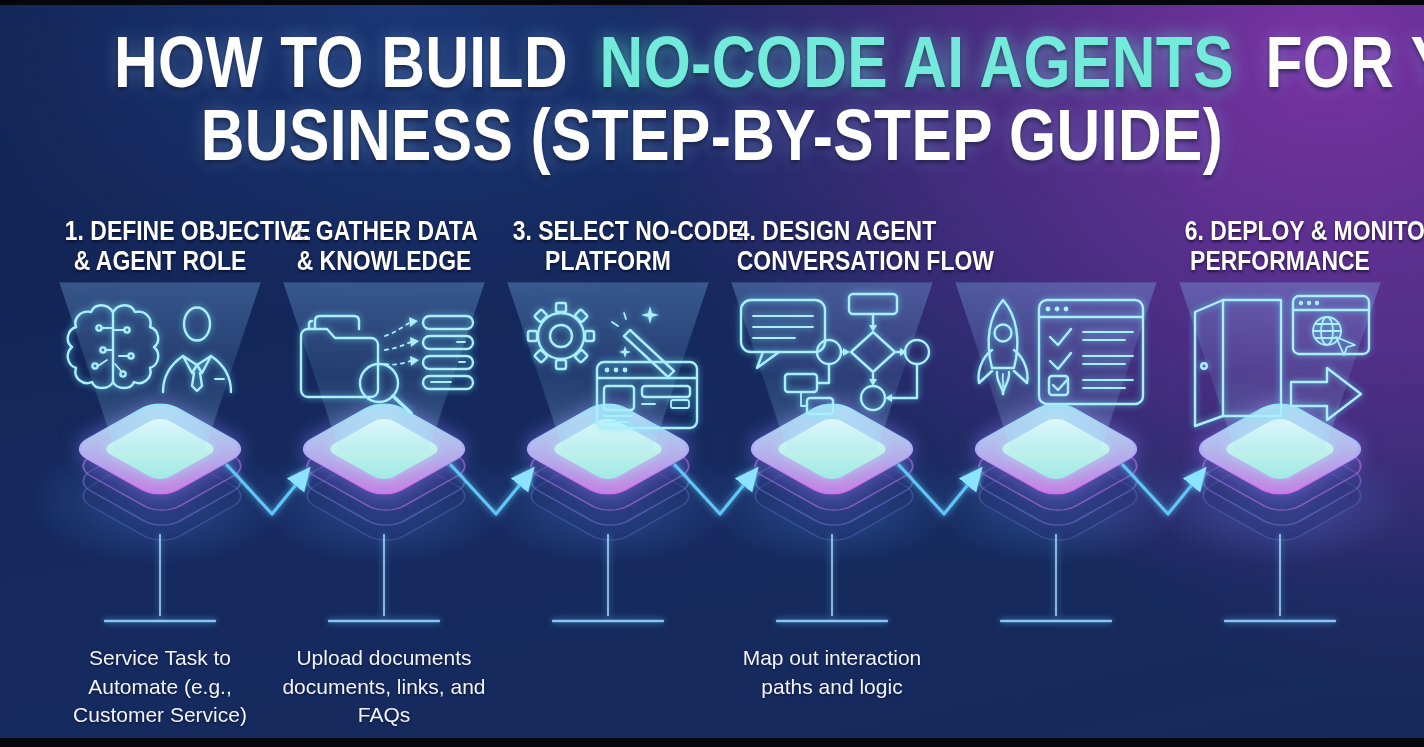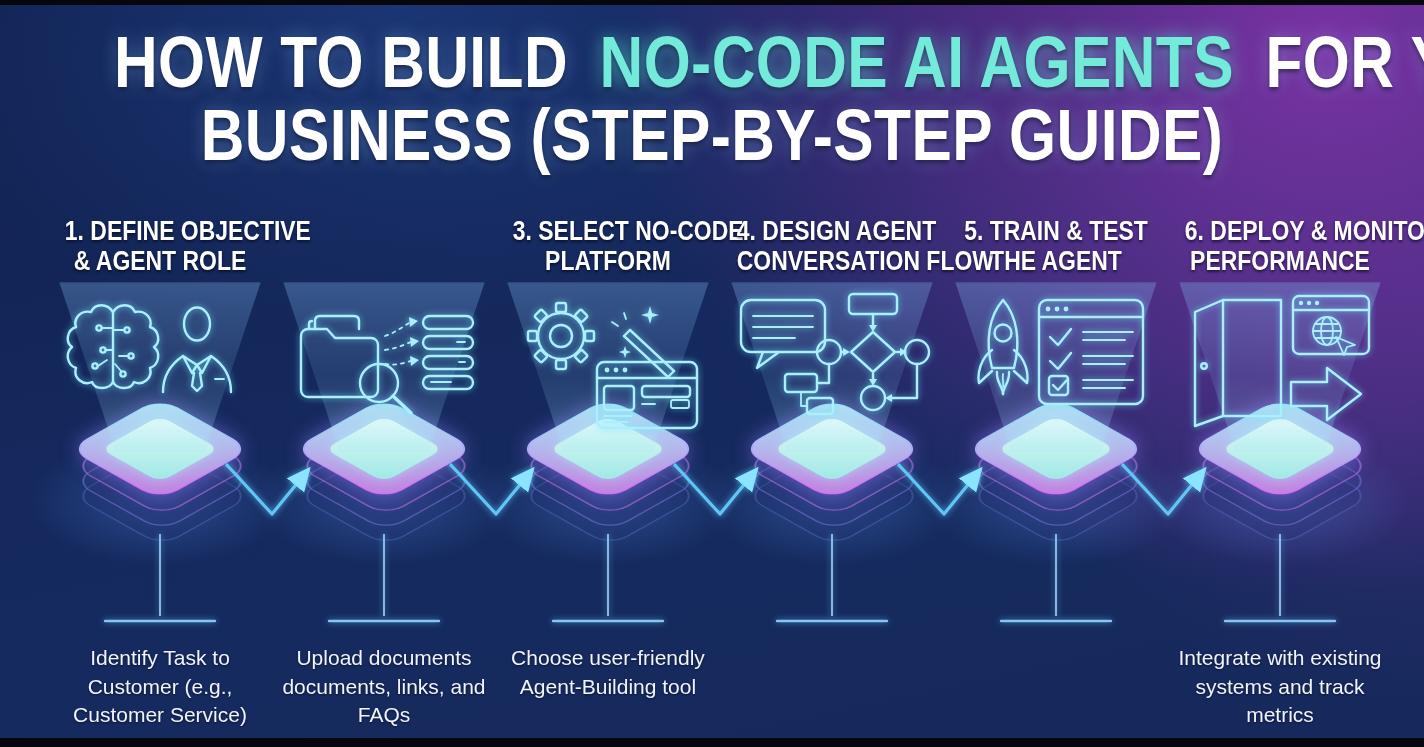--- a/index.html
+++ b/index.html
@@ -163,24 +163,28 @@
           <g class="s">
             <ellipse cx="142" cy="38" rx="13" ry="16.5"></ellipse>
             <path d="M108,106 C108,86 119,76 128,70 L142,79 L156,70 C165,76 176,86 176,106"></path>
             <path d="M128,70 L137,87 L142,79"></path>
             <path d="M156,70 L147,87 L142,79"></path>
             <path d="M139,87 L137,100 L142,105 L147,100 L145,87"></path>
             <path class="thin" d="M160,93 H169"></path>
           </g>
         </svg>
       </div>
-      <div class="desc">Identify Task to Customer (e.g., Customer Service)</div>
-    </div>
-
-    <div class="col">
+      <div class="desc">Service Task to Automate (e.g., Customer Service)</div>
+    </div>
+
+    <div class="col">
+      <div class="step-heading">
+        <div class="sh-line">2. GATHER DATA</div>
+        <div class="sh-line">&amp; KNOWLEDGE</div>
+      </div>
       <div class="holo">
         <div class="under-glow"></div>
         <div class="diamond p-e3"></div>
         <div class="diamond p-e2"></div>
         <div class="diamond p-e1"></div>
         <div class="diamond p-rim"></div>
         <div class="diamond p-body"></div>
         <div class="diamond p-face"></div>
         <div class="beam"></div>
         <svg class="icons" viewBox="0 0 210 150">
@@ -259,21 +263,20 @@
             <circle class="fillc" cx="122" cy="84" r="2.4"></circle>
             <rect x="101" y="100" width="30" height="24" rx="3"></rect>
             <rect x="139" y="100" width="48" height="11" rx="3"></rect>
             <path class="thin" d="M139,118 H152"></path>
             <rect class="thin" x="168" y="114" width="18" height="8" rx="2"></rect>
             <path class="thin" d="M101,130 H129"></path>
             <path class="thin" d="M101,136 H125"></path>
           </g>
         </svg>
       </div>
-      <div class="desc">Choose user-friendly Agent-Building tool</div>
     </div>
 
     <div class="col">
       <div class="step-heading">
         <div class="sh-line">4. DESIGN AGENT</div>
         <div class="sh-line">CONVERSATION FLOW</div>
       </div>
       <div class="holo">
         <div class="under-glow"></div>
         <div class="diamond p-e3"></div>
@@ -307,27 +310,24 @@
               <path class="fillc" d="M142,93 L146,100 L150,93 Z"></path>
             <path d="M190,78 V112 H164"></path>
               <path class="fillc" d="M165,108 L158,112 L165,116 Z"></path>
             <rect x="58" y="88" width="32" height="18" rx="3"></rect>
             <path d="M90,97 H102 V78"></path>
             <rect x="80" y="112" width="26" height="16" rx="3"></rect>
             <path class="thin" d="M74,106 V120 H80"></path>
           </g>
         </svg>
       </div>
-    </div>
-
-    <div class="col">
-      <div class="step-heading">
-        <div class="sh-line">5. TRAIN &amp; TEST</div>
-        <div class="sh-line">THE AGENT</div>
-      </div>
+      <div class="desc">Map out interaction paths and logic</div>
+    </div>
+
+    <div class="col">
       <div class="holo">
         <div class="under-glow"></div>
         <div class="diamond p-e3"></div>
         <div class="diamond p-e2"></div>
         <div class="diamond p-e1"></div>
         <div class="diamond p-rim"></div>
         <div class="diamond p-body"></div>
         <div class="diamond p-face"></div>
         <div class="beam"></div>
         <svg class="icons" viewBox="0 0 210 150">
@@ -392,17 +392,16 @@
             <path class="thin" d="M138,45 H166"></path>
             <path class="thin" d="M141,38 H163"></path>
             <path class="thin" d="M141,52 H163"></path>
             <path class="thin" d="M161,51 L169,69 L172,61 L180,59 Z"></path>
           </g>
           <g class="s">
             <path d="M116,96 H152 V82 L186,108 L152,134 V120 H116 Z"></path>
           </g>
         </svg>
       </div>
-      <div class="desc">Integrate with existing systems and track metrics</div>
     </div>
 
   </div>
 </div>
 
 </body></html>

